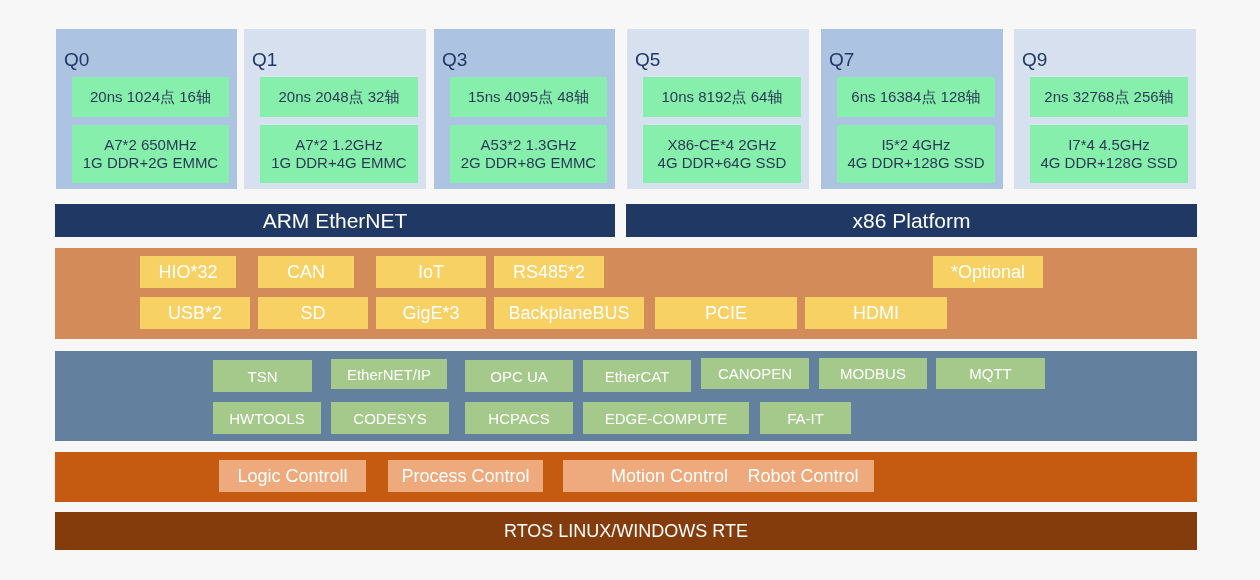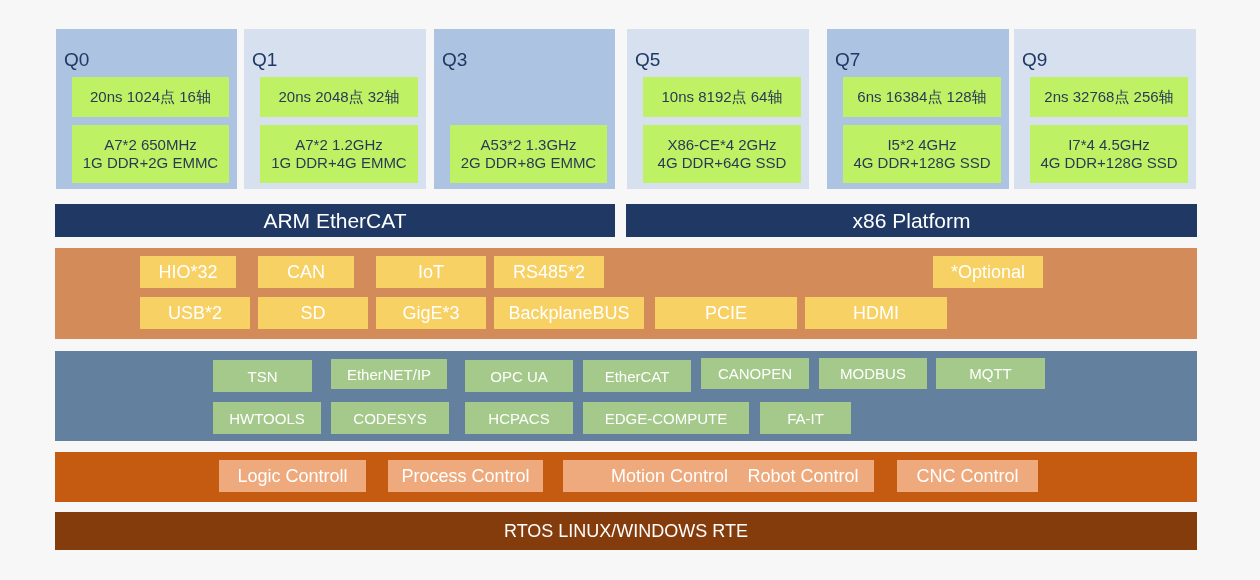--- a/index.html
+++ b/index.html
@@ -4,21 +4,21 @@
 <style>
   html, body { margin: 0; padding: 0; }
   body {
     width: 1260px; height: 580px; background: #f7f7f8; position: relative; overflow: hidden;
     font-family: "Liberation Sans", "DejaVu Sans", sans-serif;
   }
   .abs { position: absolute; box-sizing: border-box; }
   .card { top: 29px; height: 160px; }
   .card .title { position: absolute; left: 8px; top: 20px; font-size: 19px; color: #1f3864; }
   .card .spec1, .card .spec2 {
-    position: absolute; left: 16px; right: 8px; background: #bef264;
+    position: absolute; left: 16px; right: 8px; background: #86efac;
     display: flex; align-items: center; justify-content: center; text-align: center;
     color: #2a3a55; font-size: 15px; line-height: 18px;
   }
   .card .spec1 { top: 48px; height: 40px; }
   .card .spec2 { top: 96px; height: 58px; }
   .card.dark { background: #adc3e2; }
   .card.light { background: #d6e0ef; }
   .platform {
     top: 204px; height: 33px; background: #1f3864; color: #fff; font-size: 21px;
     display: flex; align-items: center; justify-content: center;
@@ -52,59 +52,60 @@
   <div class="spec1">20ns 2048点 32轴</div>
   <div class="spec2">
       <div>
         <div>A7*2 1.2GHz</div>
         <div>1G DDR+4G EMMC</div>
       </div>
     </div>
 </div>
 <div class="abs card dark" style="left:434px;width:181px;">
   <div class="title">Q3</div>
+  <div class="spec1">15ns 4095点 48轴</div>
   <div class="spec2">
       <div>
         <div>A53*2 1.3GHz</div>
         <div>2G DDR+8G EMMC</div>
       </div>
     </div>
 </div>
 <div class="abs card light" style="left:627px;width:182px;">
   <div class="title">Q5</div>
   <div class="spec1">10ns 8192点 64轴</div>
   <div class="spec2">
       <div>
         <div>X86-CE*4 2GHz</div>
         <div>4G DDR+64G SSD</div>
       </div>
     </div>
 </div>
-<div class="abs card dark" style="left:821px;width:182px;margin-left:6px;">
+<div class="abs card dark" style="left:821px;width:182px;">
   <div class="title">Q7</div>
   <div class="spec1">6ns 16384点 128轴</div>
   <div class="spec2">
       <div>
         <div>I5*2 4GHz</div>
         <div>4G DDR+128G SSD</div>
       </div>
     </div>
 </div>
 <div class="abs card light" style="left:1014px;width:182px;">
   <div class="title">Q9</div>
   <div class="spec1">2ns 32768点 256轴</div>
   <div class="spec2">
       <div>
         <div>I7*4 4.5GHz</div>
         <div>4G DDR+128G SSD</div>
       </div>
     </div>
 </div>
 
-<div class="abs platform" style="left:55px;width:560px;">ARM EtherCAT</div>
+<div class="abs platform" style="left:55px;width:560px;">ARM EtherNET</div>
 <div class="abs platform" style="left:626px;width:571px;">x86 Platform</div>
 
 <div class="abs band io" style="top:248px;height:91px;background:#d38b59;">
   <div class="chip" style="left:85px;top:8px;width:96px;">HIO*32</div>
   <div class="chip" style="left:203px;top:8px;width:96px;">CAN</div>
   <div class="chip" style="left:321px;top:8px;width:110px;">IoT</div>
   <div class="chip" style="left:439px;top:8px;width:110px;">RS485*2</div>
   <div class="chip" style="left:878px;top:8px;width:110px;">*Optional</div>
   <div class="chip" style="left:85px;top:49px;width:110px;">USB*2</div>
   <div class="chip" style="left:203px;top:49px;width:110px;">SD</div>
@@ -127,16 +128,15 @@
   <div class="chip" style="left:410px;top:51px;width:108px;height:32px;">HCPACS</div>
   <div class="chip" style="left:528px;top:51px;width:166px;height:32px;">EDGE-COMPUTE</div>
   <div class="chip" style="left:705px;top:51px;width:91px;height:32px;">FA-IT</div>
 </div>
 
 <div class="abs band ctrl" style="top:452px;height:50px;background:#c55a11;">
   <div class="chip" style="left:164px;top:8px;width:147px;">Logic Controll</div>
   <div class="chip" style="left:333px;top:8px;width:155px;">Process Control</div>
   <div class="chip" style="left:508px;top:8px;width:147px;padding-left:33px;">Motion Control</div>
   <div class="chip" style="left:677px;top:8px;width:142px;">Robot Control</div>
-  <div class="chip" style="left:842px;top:8px;width:141px;">CNC Control</div>
 </div>
 
 <div class="abs band rte">RTOS LINUX/WINDOWS RTE</div>
 
 </body></html>

